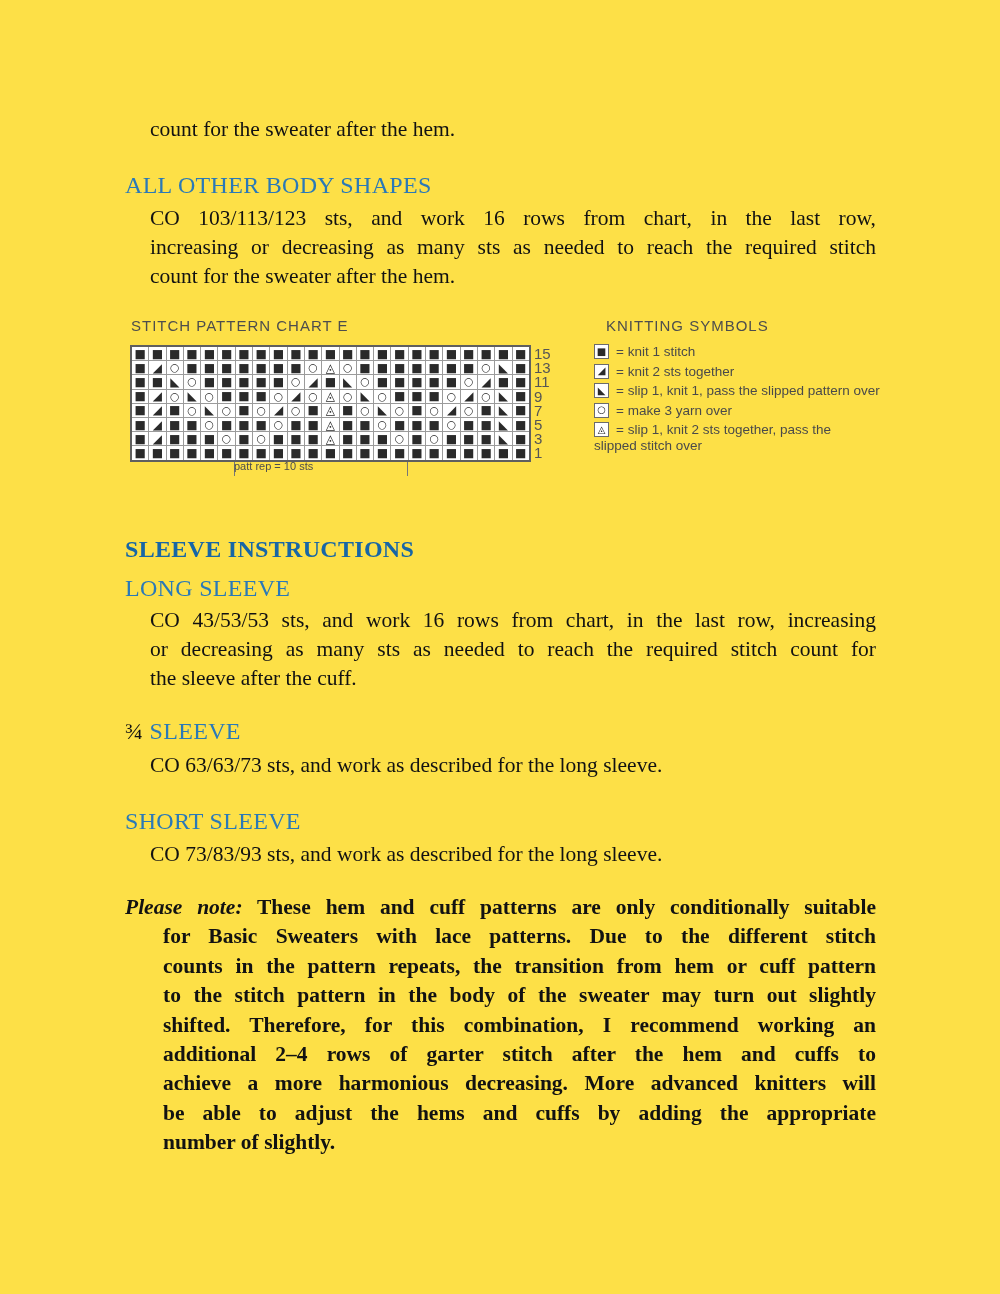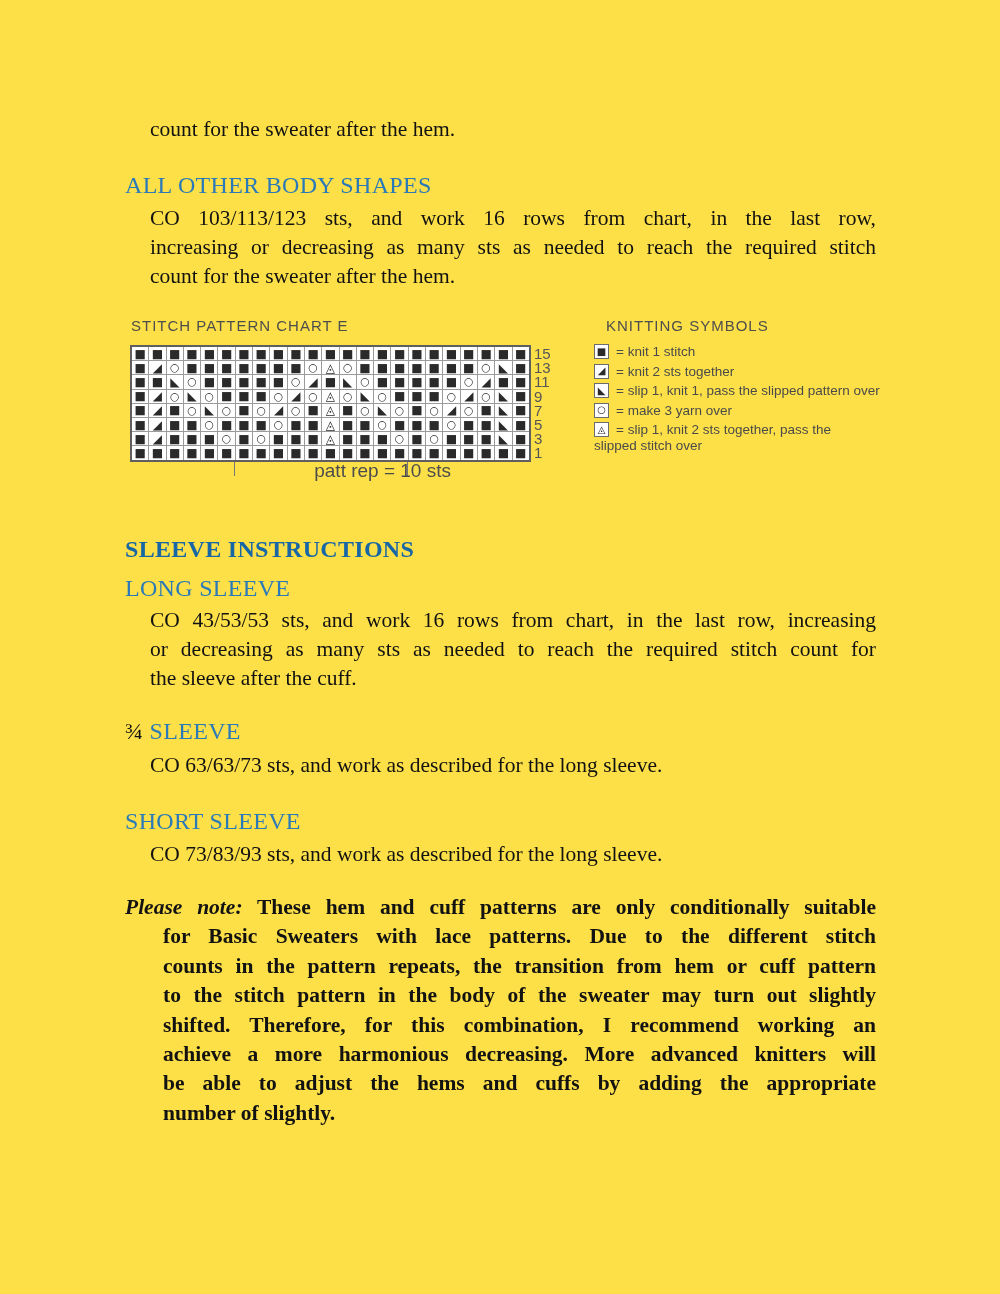--- a/index.html
+++ b/index.html
@@ -94,25 +94,24 @@
     width: 1px;
     height: 14px;
     background: #777777;
     top: 462px;
   }
   .patt-rep {
     position: absolute;
     left: 234px;
     width: 173px;
     top: 460px;
-    text-align: right;
+    text-align: left;
     font-family: "Liberation Sans", sans-serif;
-    font-size: 19px;
+    font-size: 11px;
     color: #4d4d4d;
-    padding-left: 44px;
   }
   
   .legend-items {
     position: absolute;
     left: 594px;
     top: 344px;
     width: 292px;
     font-family: "Liberation Sans", sans-serif;
     font-size: 13.5px;
     color: #4a4a4a;
@@ -789,18 +788,19 @@
   </div>
 
   <div class="note" style="top:893px;">
     <div class="jl">
       <span class="note-label">Please note:</span><span> These hem and cuff patterns are only conditionally suitable</span>
     </div>
     <div class="cont jl">for Basic Sweaters with lace patterns. Due to the different stitch</div>
     <div class="cont jl">counts in the pattern repeats, the transition from hem or cuff pattern</div>
     <div class="cont jl">to the stitch pattern in the body of the sweater may turn out slightly</div>
     <div class="cont jl">shifted. Therefore, for this combination, I recommend working an</div>
+    <div class="cont jl">additional 2–4 rows of garter stitch after the hem and cuffs to</div>
     <div class="cont jl">achieve a more harmonious decreasing. More advanced knitters will</div>
     <div class="cont jl">be able to adjust the hems and cuffs by adding the appropriate</div>
     <div class="cont ll">number of slightly.</div>
   </div>
 
 </div>
 
 </body></html>

